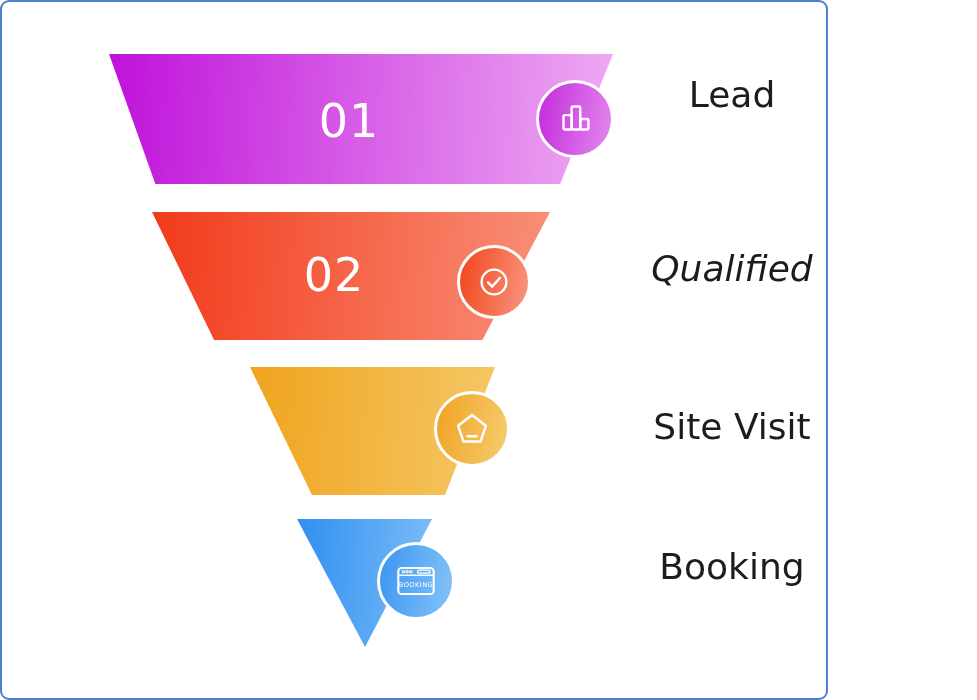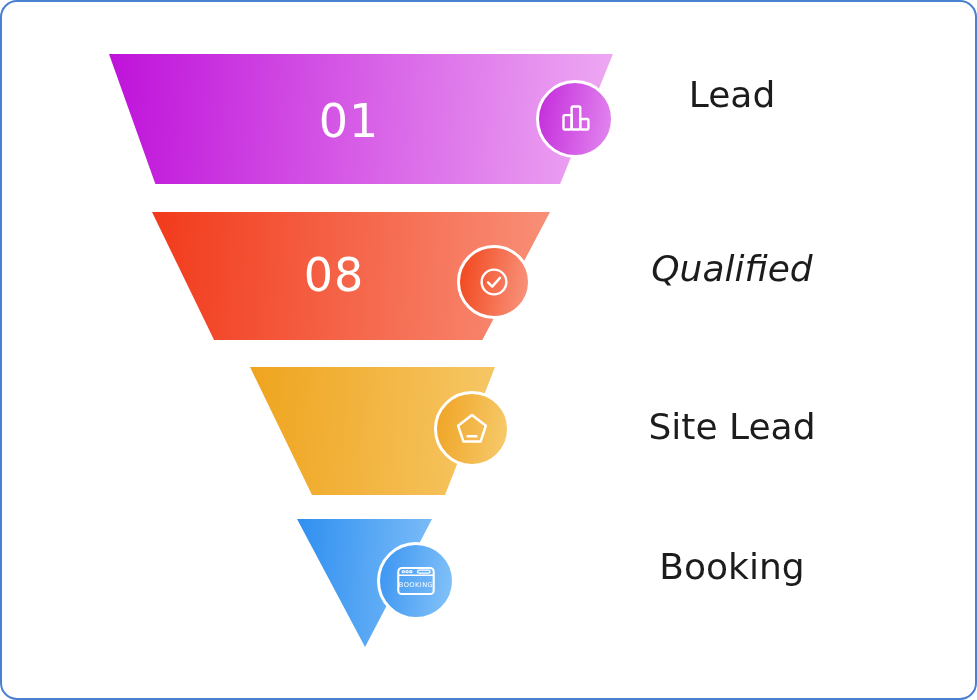--- a/index.html
+++ b/index.html
@@ -1,22 +1,22 @@
 <!DOCTYPE html>
 <html><head>
 <meta charset="utf-8">
 <style>
   html,body{margin:0;padding:0;background:#fff;}
   .canvas{
     position:relative;
-    width:977px;height:700px;
+    width:828px;height:700px;
     box-sizing:border-box;
     background:#ffffff;
     border:2px solid #4a80d0;
-    border-radius:17px;
+    border-radius:9px;
     overflow:hidden;
     font-family:"DejaVu Sans","Liberation Sans",sans-serif;
   }
   .seg{position:absolute;}
   .seg1{left:107px;top:52px;width:504px;height:130px;
         clip-path:polygon(0% 0%,100% 0%,89.5% 100%,9.2% 100%);
         background:linear-gradient(93deg,#bf12da 0%,#eeaaf3 100%);}
   .seg2{left:150px;top:210px;width:398px;height:128px;
         clip-path:polygon(0% 0%,100% 0%,83% 100%,15.6% 100%);
         background:linear-gradient(93deg,#f23a1b 0%,#f89078 100%);}
@@ -72,41 +72,41 @@
       <svg width="46" height="46" viewBox="0 0 48 48" fill="none" stroke="#ffffff" stroke-width="2.5" stroke-linejoin="round">
         <rect x="12" y="20" width="8.5" height="15" rx="1.5"></rect>
         <rect x="20.5" y="11" width="9" height="24" rx="1.5"></rect>
         <rect x="29.5" y="24" width="8.5" height="11" rx="1.5"></rect>
       </svg>
     </span>
   </div>
   <div class="stage-label l1">Lead</div>
 
   <div class="seg seg2"></div>
-  <div class="num num2">08</div>
+  <div class="num num2">02</div>
   <div class="badge badge2">
     <span>
       <svg width="44" height="44" viewBox="0 0 48 48" fill="none" stroke="#ffffff" stroke-width="2.6" stroke-linecap="round" stroke-linejoin="round">
         <circle cx="24" cy="24" r="13.5"></circle>
         <polyline points="17.5,24.5 22,29 30.5,19.5"></polyline>
       </svg>
     </span>
   </div>
   <div class="stage-label l2">Qualified</div>
 
   <div class="seg seg3"></div>
   <div class="badge badge3">
     <span>
       <svg width="46" height="46" viewBox="0 0 48 48" fill="none" stroke="#ffffff" stroke-width="2.6" stroke-linecap="round" stroke-linejoin="round">
         <polygon points="24,9.5 38.5,20.5 33,37 15,37 9.5,20.5"></polygon>
         <line x1="19.5" y1="31.5" x2="28.5" y2="31.5"></line>
       </svg>
     </span>
   </div>
-  <div class="stage-label l3">Site Lead</div>
+  <div class="stage-label l3">Site Visit</div>
 
   <div class="seg seg4"></div>
   <div class="badge badge4">
     <span>
       <svg width="50" height="50" viewBox="0 0 48 48" fill="none">
         <rect x="7" y="11.5" width="34" height="25" rx="3.5" stroke="#ffffff" stroke-width="2"></rect>
         <line x1="7" y1="18.5" x2="41" y2="18.5" stroke="#ffffff" stroke-width="1.6"></line>
         <circle cx="11.8" cy="15" r="1.1" stroke="#ffffff" stroke-width="1.1"></circle>
         <circle cx="15.4" cy="15" r="1.1" stroke="#ffffff" stroke-width="1.1"></circle>
         <circle cx="19" cy="15" r="1.1" stroke="#ffffff" stroke-width="1.1"></circle>

